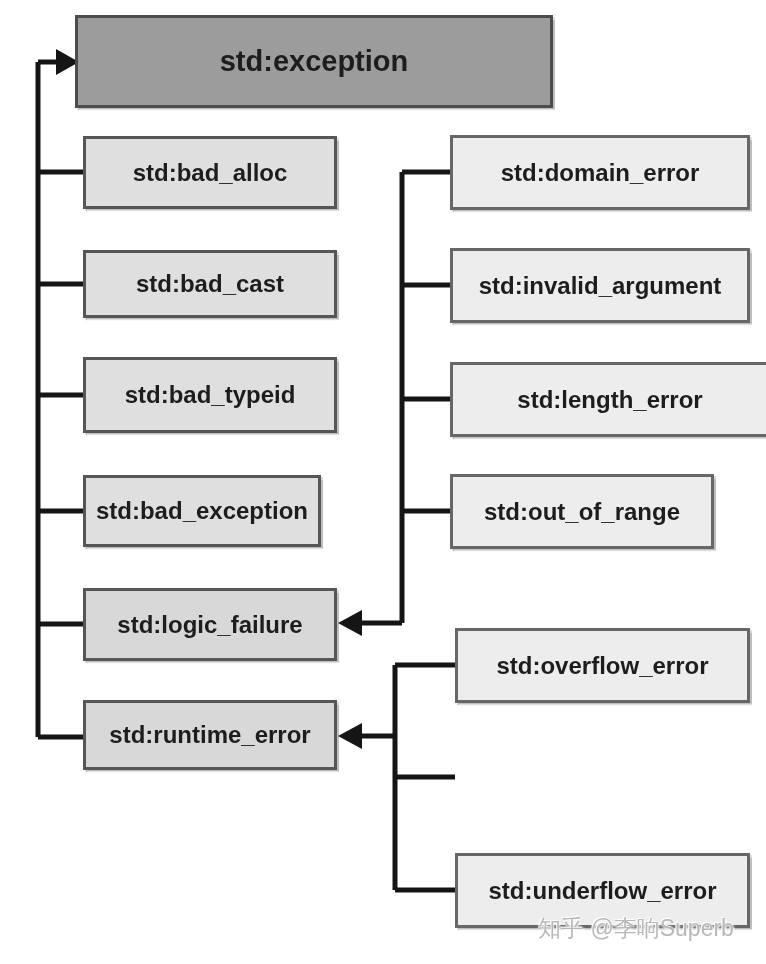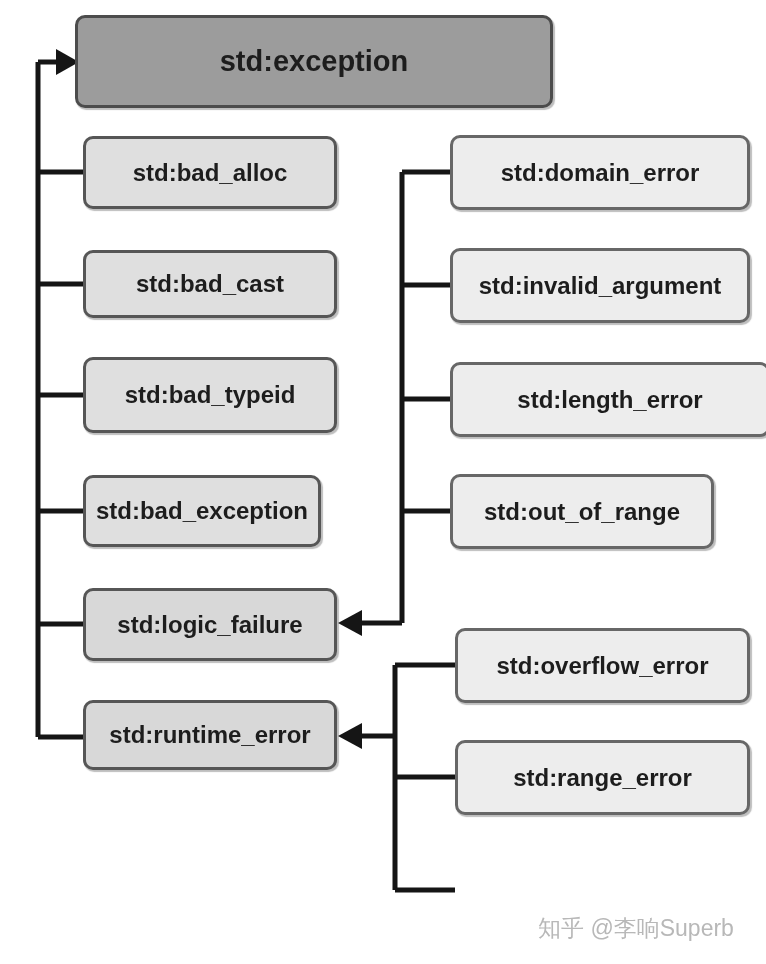--- a/index.html
+++ b/index.html
@@ -37,21 +37,21 @@
     display: flex;
     align-items: center;
     justify-content: center;
     font-weight: bold;
     color: #1d1d1d;
     font-size: 24px;
     white-space: nowrap;
     border: 3px solid var(--border, #565656);
     background: var(--left-fill, #dfdfdf);
     box-shadow: 1.5px 2px 1px rgba(70,70,70,0.35);
-    border-radius: 10px;
+    border-radius: 0;
   }
   .node.root {
     background: var(--root-fill, #9c9c9c);
     border-color: #4c4c4c;
     font-size: 29px;
   }
   .node.hl {
     background: var(--highlight-fill, #d8d8d8);
   }
   .node.r {
@@ -121,18 +121,18 @@
   <div class="node r" style="left:450px; top:135px; width:300px; height:75px;">std:domain_error</div>
 
   <div class="node r" style="left:450px; top:248px; width:300px; height:75px;">std:invalid_argument</div>
 
   <div class="node r" style="left:450px; top:362px; width:320px; height:75px;">std:length_error</div>
 
   <div class="node r" style="left:450px; top:474px; width:264px; height:75px;">std:out_of_range</div>
 
   <div class="node r" style="left:455px; top:628px; width:295px; height:75px;">std:overflow_error</div>
 
-  <div class="node r" style="left:455px; top:740px; width:295px; height:75px;">std:range_error</div>
 
+  <div class="node r" style="left:455px; top:853px; width:295px; height:75px;">std:underflow_error</div>
 
   <div class="watermark">知乎 @李响Superb</div>
 
 </div>
 
 </body></html>

